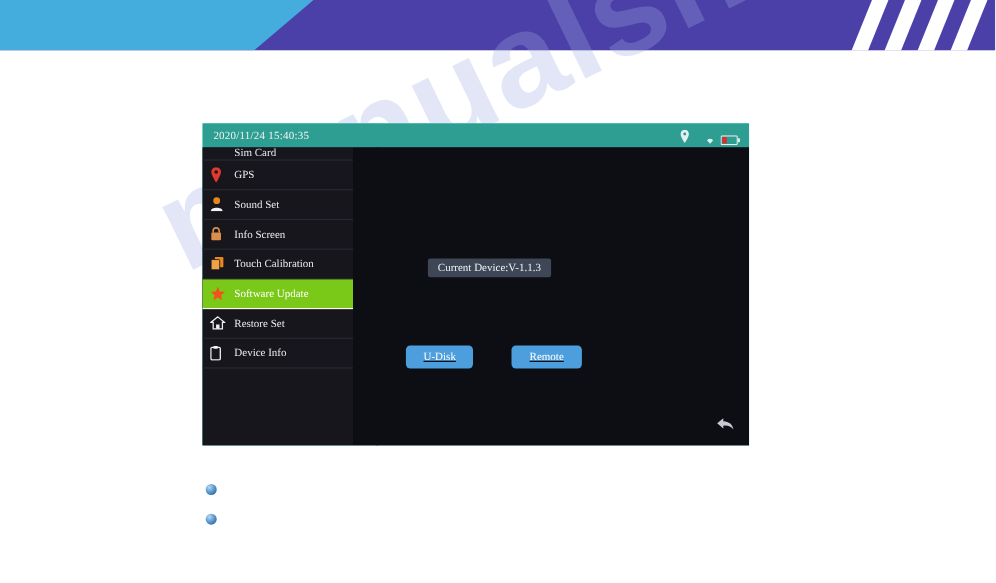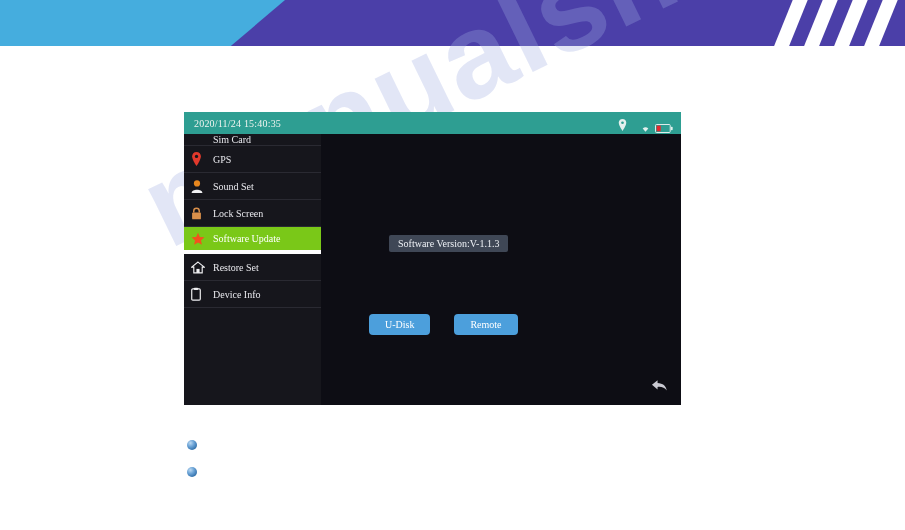--- a/index.html
+++ b/index.html
@@ -63,21 +63,21 @@
   .device-body { position:relative; height:271px; width:100%; display:flex; background:#0d0d14; }
 
   
   .sidebar { width:137px; background:#16161c; position:relative; padding-top:0; }
   .menu-item {
     height:27px; display:flex; align-items:center;
     border-bottom:1px solid #2a2a32;
     padding-left:7px; gap:8px; position:relative;
   }
   .menu-item.clipped { height:12px; overflow:hidden; align-items:flex-end; }
-  .menu-item.active { background:#7ac818; border-bottom:4px solid #ffffff; }
+  .menu-item.active { background:#7ac818; border-bottom:1px solid #ffffff; }
   .menu-label {
     color:#e9e9ee; font-size:10px;
     font-family:"Liberation Serif", serif;
   }
   .menu-item.active .menu-label { color:#ffffff; }
   .mi-icon { width:14px; height:14px; flex:0 0 14px; position:relative; }
 
   
   .ico-simcard { width:13px; height:9px; background:#e8871e; border-radius:2px; }
   .ico-pin { width:11px; height:14px; }
@@ -102,21 +102,21 @@
 
   
   .content { flex:1; position:relative; background:#0d0d14; }
   .version-chip {
     position:absolute; left:68px; top:101px;
     background:#3f4756; color:#eef1f6;
     font-size:10px; font-family:"Liberation Serif", serif;
     padding:3px 9px; border-radius:2px;
     white-space:nowrap;
   }
-  .btn-row { position:absolute; left:48px; top:180px; display:flex; gap:24px; }
+  .btn-row { position:absolute; left:48px; top:180px; display:flex; gap:35px;text-decoration:underline; }
   .dev-btn {
     background:#4c9fdc; color:#ffffff;
     font-size:10px; font-family:"Liberation Serif", serif;
     padding:5px 16px; border-radius:4px;
     white-space:nowrap; text-align:center;
     border:none;
   }
   .back-arrow { position:absolute; right:13px; bottom:12px; width:18px; height:15px; }
 
   
@@ -202,23 +202,32 @@
           <span class="menu-label">Sound Set</span>
         </div>
 
         <div class="menu-item">
           <span class="mi-icon">
             <svg class="ico-lock" viewBox="0 0 12 14">
               <path d="M3 6 V4.2 a3 3 0 0 1 6 0 V6" fill="none" stroke="#d98f4a" stroke-width="1.6"></path>
               <rect x="1.2" y="5.8" width="9.6" height="7.6" rx="1" fill="#d98f4a"></rect>
             </svg>
           </span>
-          <span class="menu-label">Lock Screen</span>
-        </div>
-
+          <span class="menu-label">Info Screen</span>
+        </div>
+
+        <div class="menu-item">
+          <span class="mi-icon">
+            <svg class="ico-cards" viewBox="0 0 14 14">
+              <rect x="4.6" y="0.8" width="8.4" height="10" rx="0.8" fill="#e8871e"></rect>
+              <rect x="1" y="3.2" width="8.4" height="10" rx="0.8" fill="#f0a24a" stroke="#16161c" stroke-width="0.8"></rect>
+            </svg>
+          </span>
+          <span class="menu-label">Touch Calibration</span>
+        </div>
 
 
         <div class="menu-item active">
           <span class="mi-icon">
             <svg class="ico-star" viewBox="0 0 16 16">
               <path d="M8 0.8 L10.1 5.6 L15.3 6.1 L11.4 9.6 L12.5 14.7 L8 12 L3.5 14.7 L4.6 9.6 L0.7 6.1 L5.9 5.6 Z" fill="#f4511e"></path>
             </svg>
           </span>
           <span class="menu-label">Software Update</span>
         </div>
@@ -243,21 +252,21 @@
           <span class="menu-label">Device Info</span>
         </div>
       </div>
 
       <div class="scroll-rail">
         <div class="scroll-thumb"></div>
       </div>
 
       <div class="content">
 
-        <div class="version-chip">Software Version:V-1.1.3</div>
+        <div class="version-chip">Current Device:V-1.1.3</div>
 
         <div class="btn-row">
           <div class="dev-btn">U-Disk</div>
           <div class="dev-btn">Remote</div>
         </div>
 
         <div class="back-arrow">
           <svg viewBox="0 0 20 16" width="18" height="15">
             <path d="M8.4 2.2 L2.2 7.3 L8.4 12.4 L8.4 9.6 C13 9.2 16.4 10.4 18.6 13.6 C18 8.2 14.2 5.4 8.4 5.1 Z" fill="#c9c9d2"></path>
           </svg>

